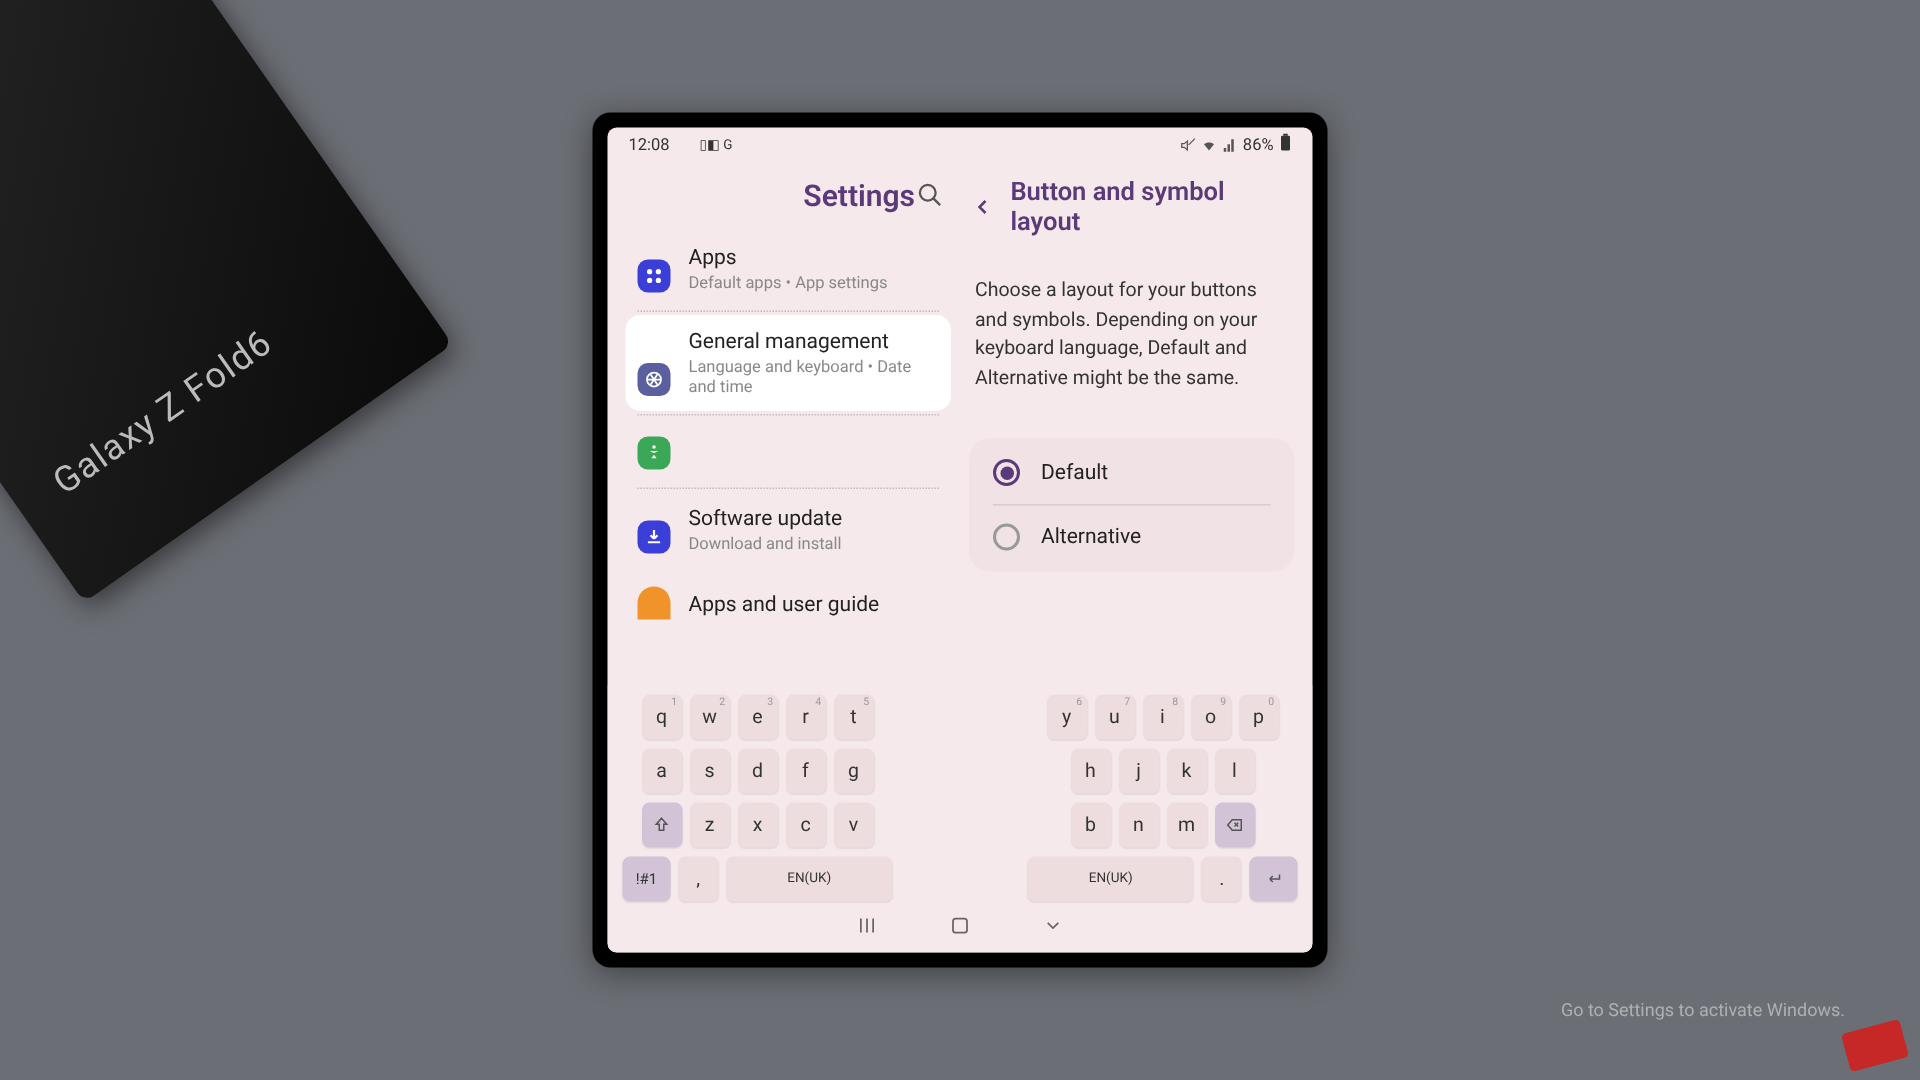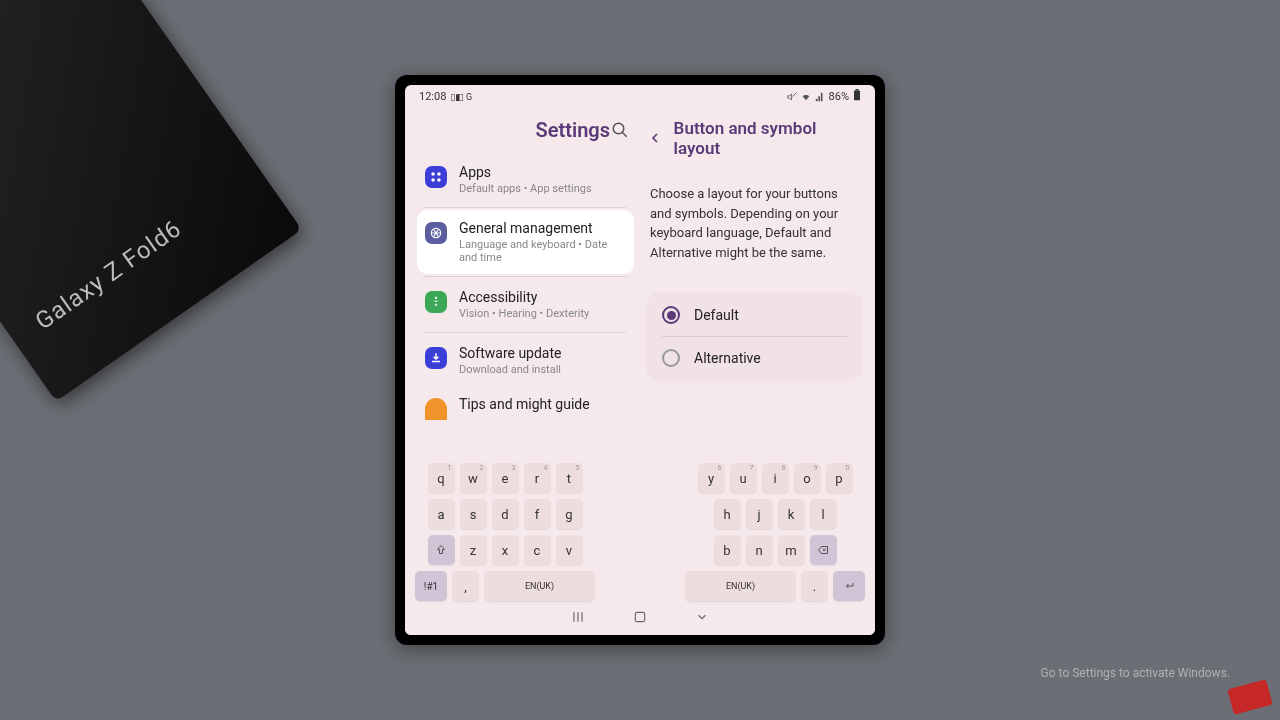--- a/index.html
+++ b/index.html
@@ -2,37 +2,37 @@
 <html><head>
 <meta charset="utf-8">
 <style>
   * { box-sizing: border-box; margin: 0; padding: 0; font-family: -apple-system, BlinkMacSystemFont, "Segoe UI", Roboto, sans-serif; }
   body { width: 1280px; height: 720px; background: #6b6e74; display: flex; align-items: center; justify-content: center; position: relative; overflow: hidden; }
   
   .device-frame { width: 490px; height: 570px; background: #000; border-radius: 12px; padding: 10px; position: relative; box-shadow: 0 4px 20px rgba(0,0,0,0.4); }
   .device-screen { width: 100%; height: 100%; background: #f5e9eb; border-radius: 6px; overflow: hidden; display: flex; flex-direction: column; }
   
   .status-bar { display: flex; justify-content: space-between; align-items: center; padding: 4px 14px 2px; font-size: 11px; color: #333; }
-  .status-left { display: flex; gap: 4px; align-items: center; }
+  .status-left { display: flex; gap: 20px; align-items: center; }
   .status-right { display: flex; gap: 4px; align-items: center; }
   .status-icons { display: flex; gap: 2px; align-items: center; font-size: 10px; }
   
   .main-content { flex: 1; display: flex; overflow: hidden; }
   .left-panel { width: 50%; padding: 8px 6px 0 12px; display: flex; flex-direction: column; }
   .right-panel { width: 50%; padding: 8px 12px 0 6px; display: flex; flex-direction: column; gap: 14px; }
   
   .settings-header { display: flex; justify-content: flex-end; align-items: center; padding: 4px 4px 12px; }
   .settings-title { font-size: 20px; font-weight: 600; color: #5b3a7a; }
   .search-icon { width: 20px; height: 20px; display: flex; align-items: center; justify-content: center; }
   
   .detail-header { display: flex; align-items: center; gap: 10px; padding: 4px 0 12px; }
   .back-icon { width: 18px; height: 18px; display: flex; align-items: center; justify-content: center; }
   .detail-title { font-size: 17px; font-weight: 600; color: #5b3a7a; }
   
-  .list-item { display: flex; gap: 12px; padding: 10px 8px; align-items: flex-start; }
+  .list-item { display: flex; gap: 12px; padding: 10px 8px; align-items: flex-end; }
   .list-item.selected { background: #ffffff; border-radius: 10px; }
   .list-divider { border: none; border-top: 1px dotted #c8b8bb; margin: 2px 8px; }
   .list-icon { width: 22px; height: 22px; border-radius: 7px; display: flex; align-items: center; justify-content: center; flex-shrink: 0; margin-top: 2px; }
   .list-icon svg { width: 14px; height: 14px; }
   .list-text { flex: 1; }
   .list-title { font-size: 14px; color: #222; margin-bottom: 2px; }
   .list-subtitle { font-size: 11px; color: #888; }
   
   .description { font-size: 13px; color: #333; line-height: 1.5; padding: 0 4px 16px; }
   
@@ -154,44 +154,40 @@
         </div>
         <hr class="list-divider">
 
         <div class="list-item">
           <div class="list-icon" style="background:#3aa856;">
             <svg viewBox="0 0 24 24" fill="white">
                 <circle cx="12" cy="5" r="2"></circle>
                 <path d="M12 8v6m-5-4l5 2 5-2m-8 8l3-4 3 4"></path>
               </svg>
           </div>
-          <div class="list-text">
-            <div class="list-title">Accessibility</div>
-            <div class="list-subtitle">Vision  •  Hearing  •  Dexterity</div>
-          </div>
         </div>
         <hr class="list-divider">
 
         <div class="list-item">
           <div class="list-icon" style="background:#3b3fd8;">
             <svg viewBox="0 0 24 24" fill="none" stroke="white" stroke-width="2.5">
                 <path d="M12 4v10m0 0l-4-4m4 4l4-4M5 18h14"></path>
               </svg>
           </div>
           <div class="list-text">
             <div class="list-title">Software update</div>
             <div class="list-subtitle">Download and install</div>
           </div>
         </div>
 
         <div class="list-item" style="padding-bottom:0;">
           <div class="list-icon" style="background:#f0932b;border-radius:50% 50% 0 0;">
           </div>
           <div class="list-text">
-            <div class="list-title">Tips and might guide</div>
+            <div class="list-title">Apps and user guide</div>
           </div>
         </div>
       </div>
 
       <div class="right-panel">
         <div class="detail-header">
           <div class="back-icon">
             <svg width="16" height="16" viewBox="0 0 24 24" fill="none" stroke="#5b3a7a" stroke-width="2.5">
                 <polyline points="15 18 9 12 15 6"></polyline>
               </svg>

